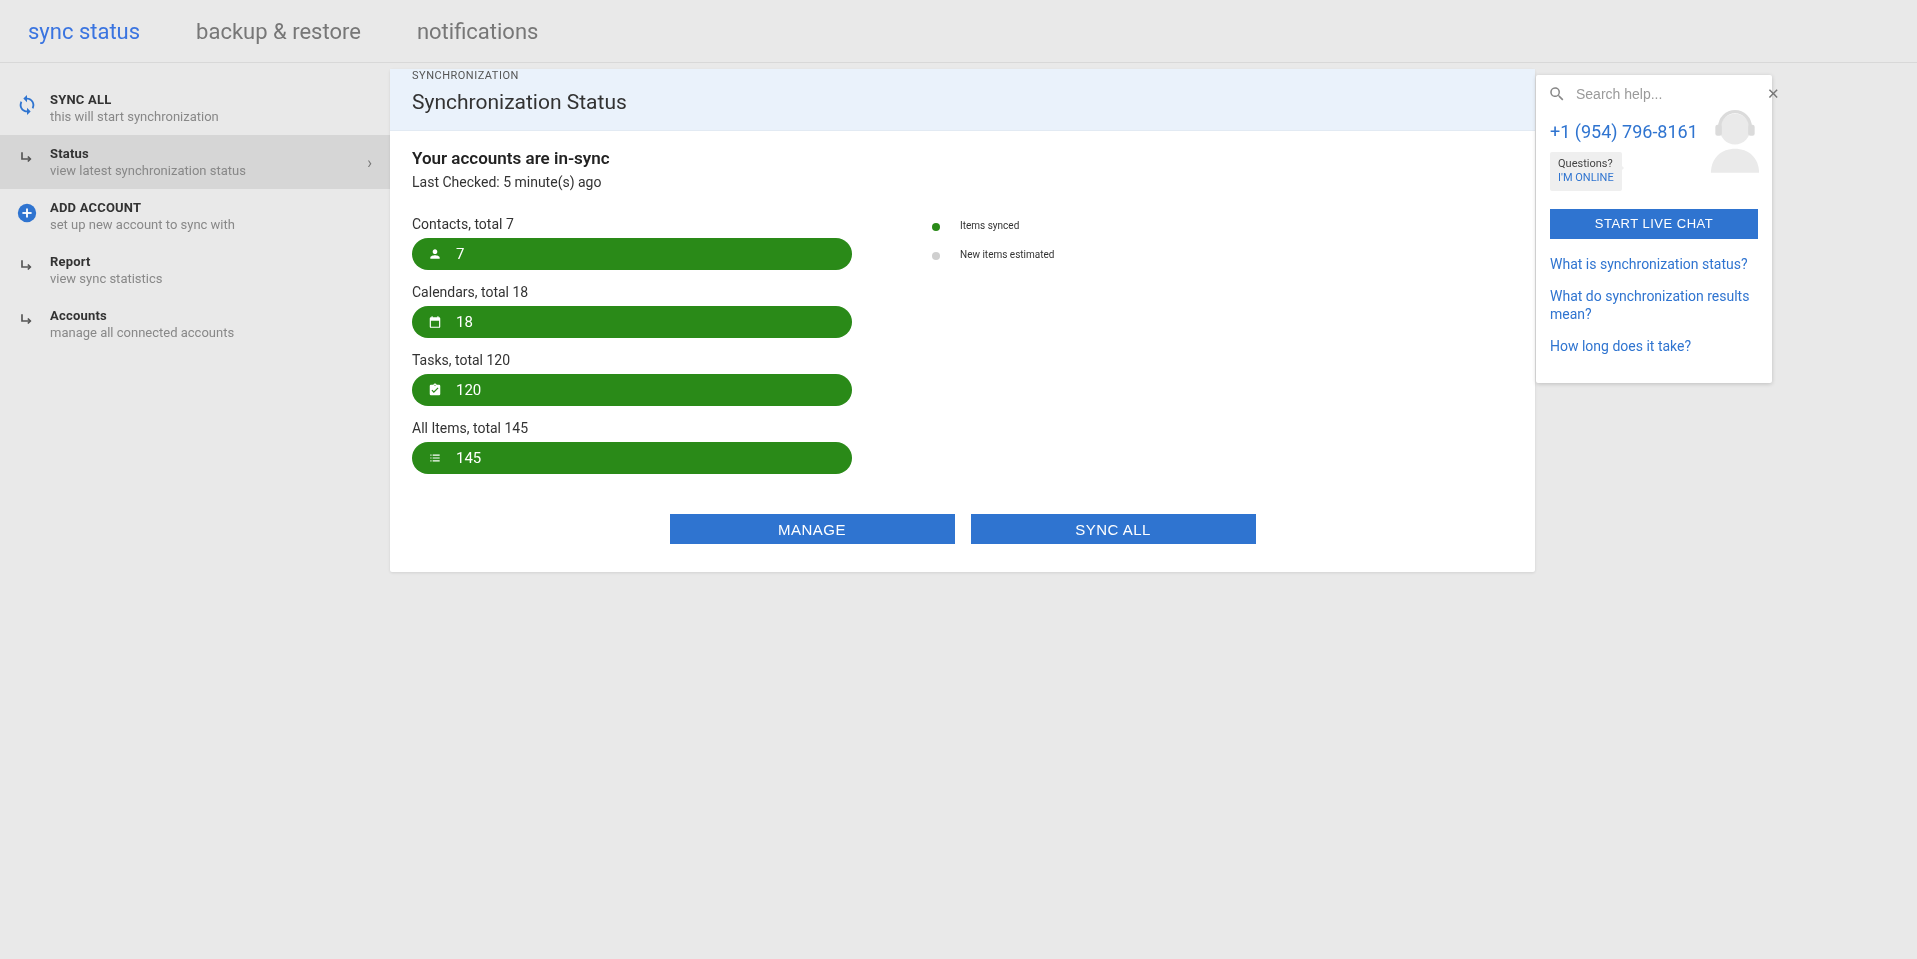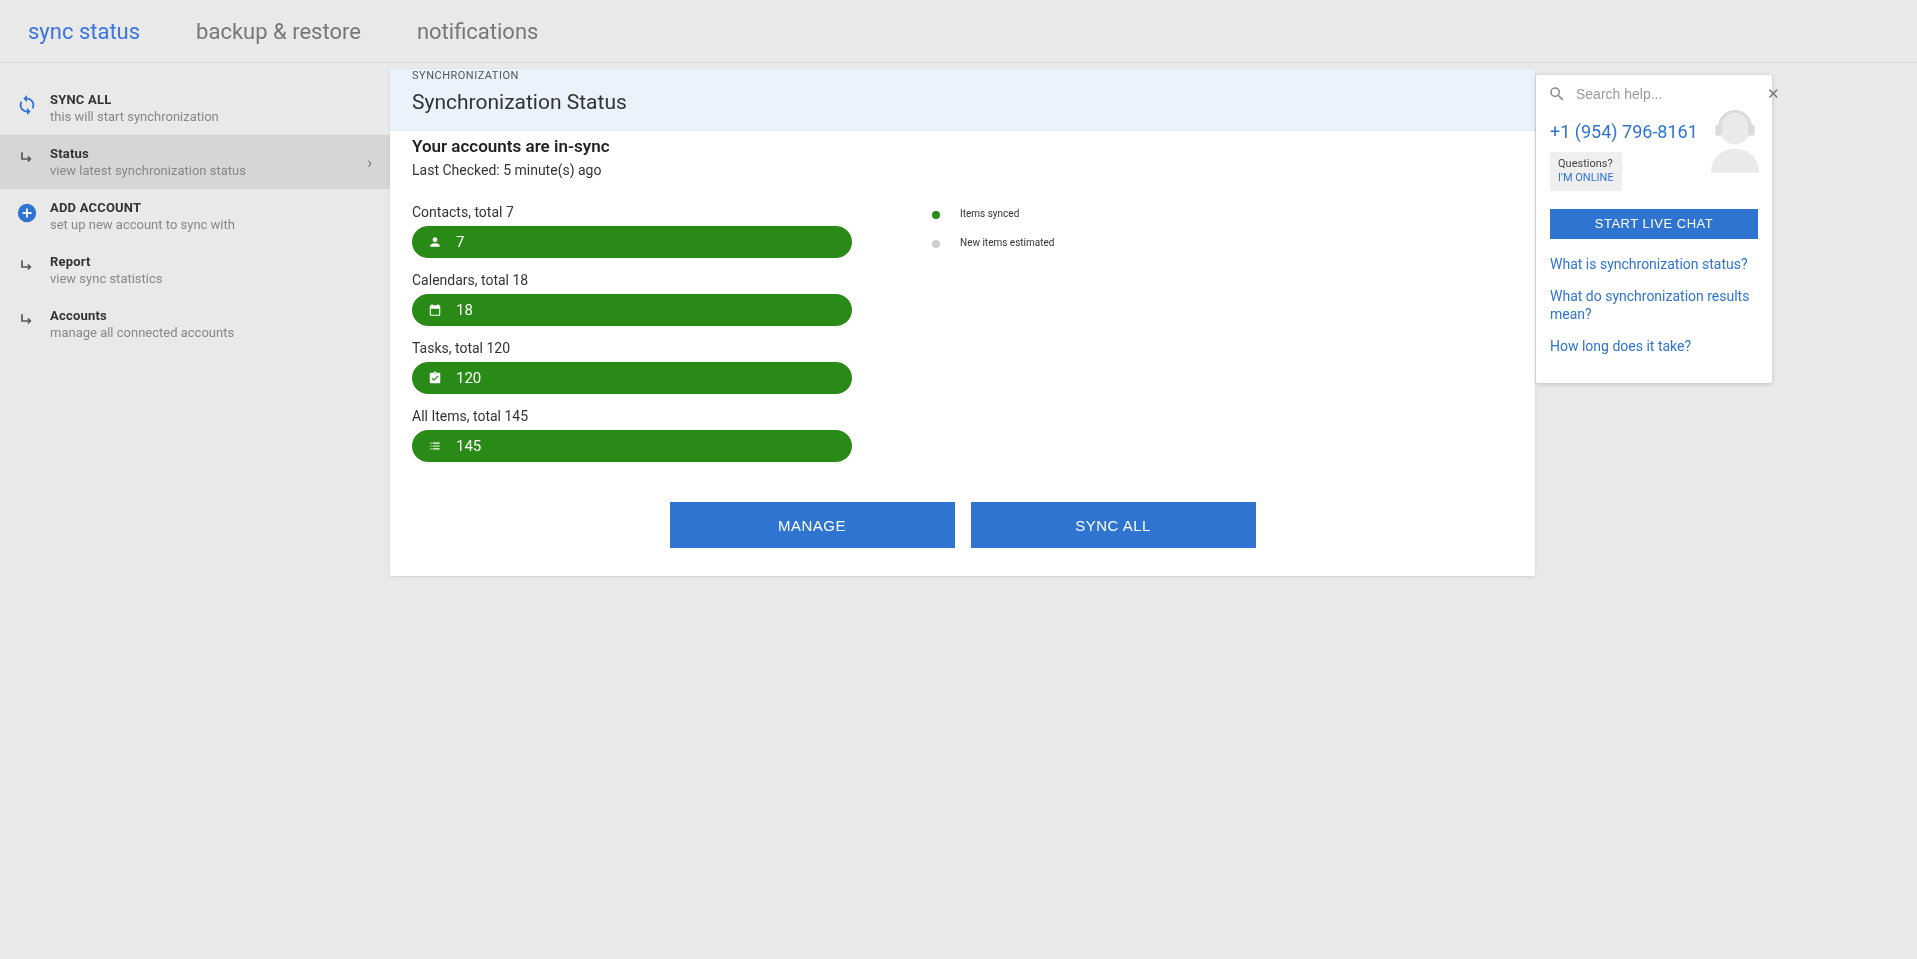--- a/index.html
+++ b/index.html
@@ -99,21 +99,21 @@
     color: #555;
     text-transform: uppercase;
     margin-bottom: 8px;
   }
   .card-title {
     font-size: 21px;
     color: #333;
     font-weight: 400;
   }
   .card-body {
-    padding: 5px 22px 28px 22px;
+    padding: 17px 22px 28px 22px;
   }
   .status-headline {
     font-size: 17px;
     font-weight: 600;
     color: #222;
     margin-bottom: 6px;
   }
   .status-sub {
     font-size: 14px;
     color: #333;
@@ -169,21 +169,21 @@
     gap: 16px;
     margin-top: 26px;
   }
   .btn {
     background: #2f74d0;
     color: #fff;
     font-size: 15px;
     font-weight: 500;
     letter-spacing: 0.5px;
     border: none;
-    height: 46px;
+    height: 30px;
     width: 285px;
     cursor: pointer;
     text-transform: uppercase;
   }
 
   
   .help {
     position: absolute;
     top: 12px;
     right: 145px;

